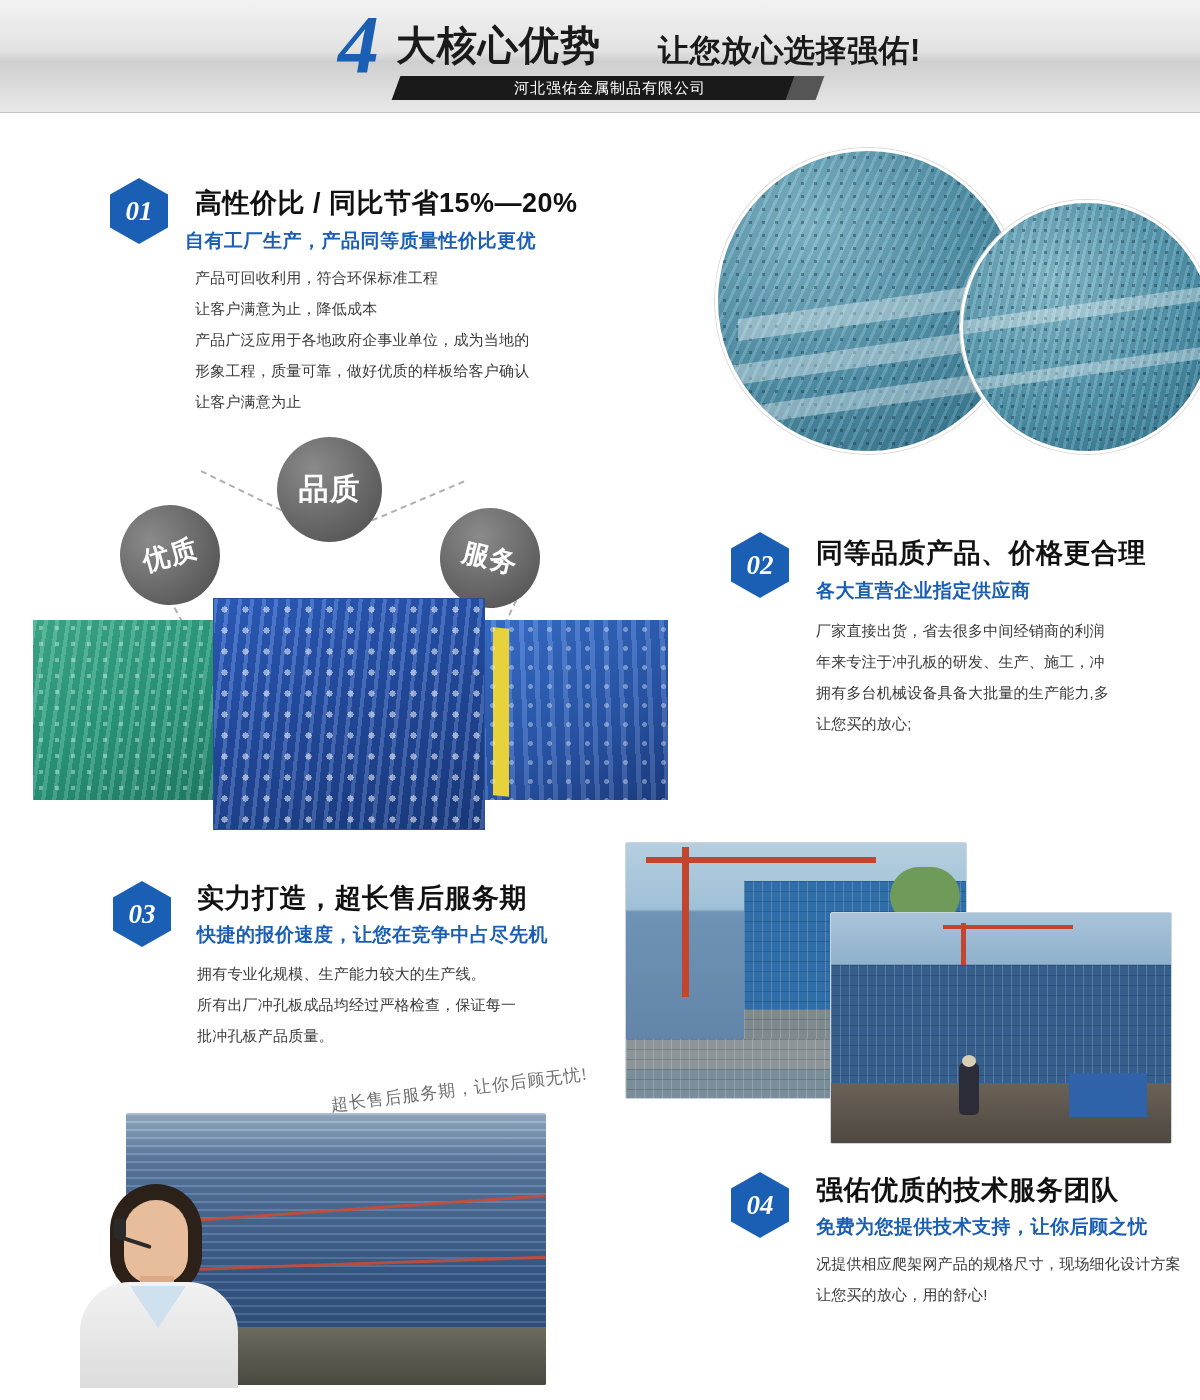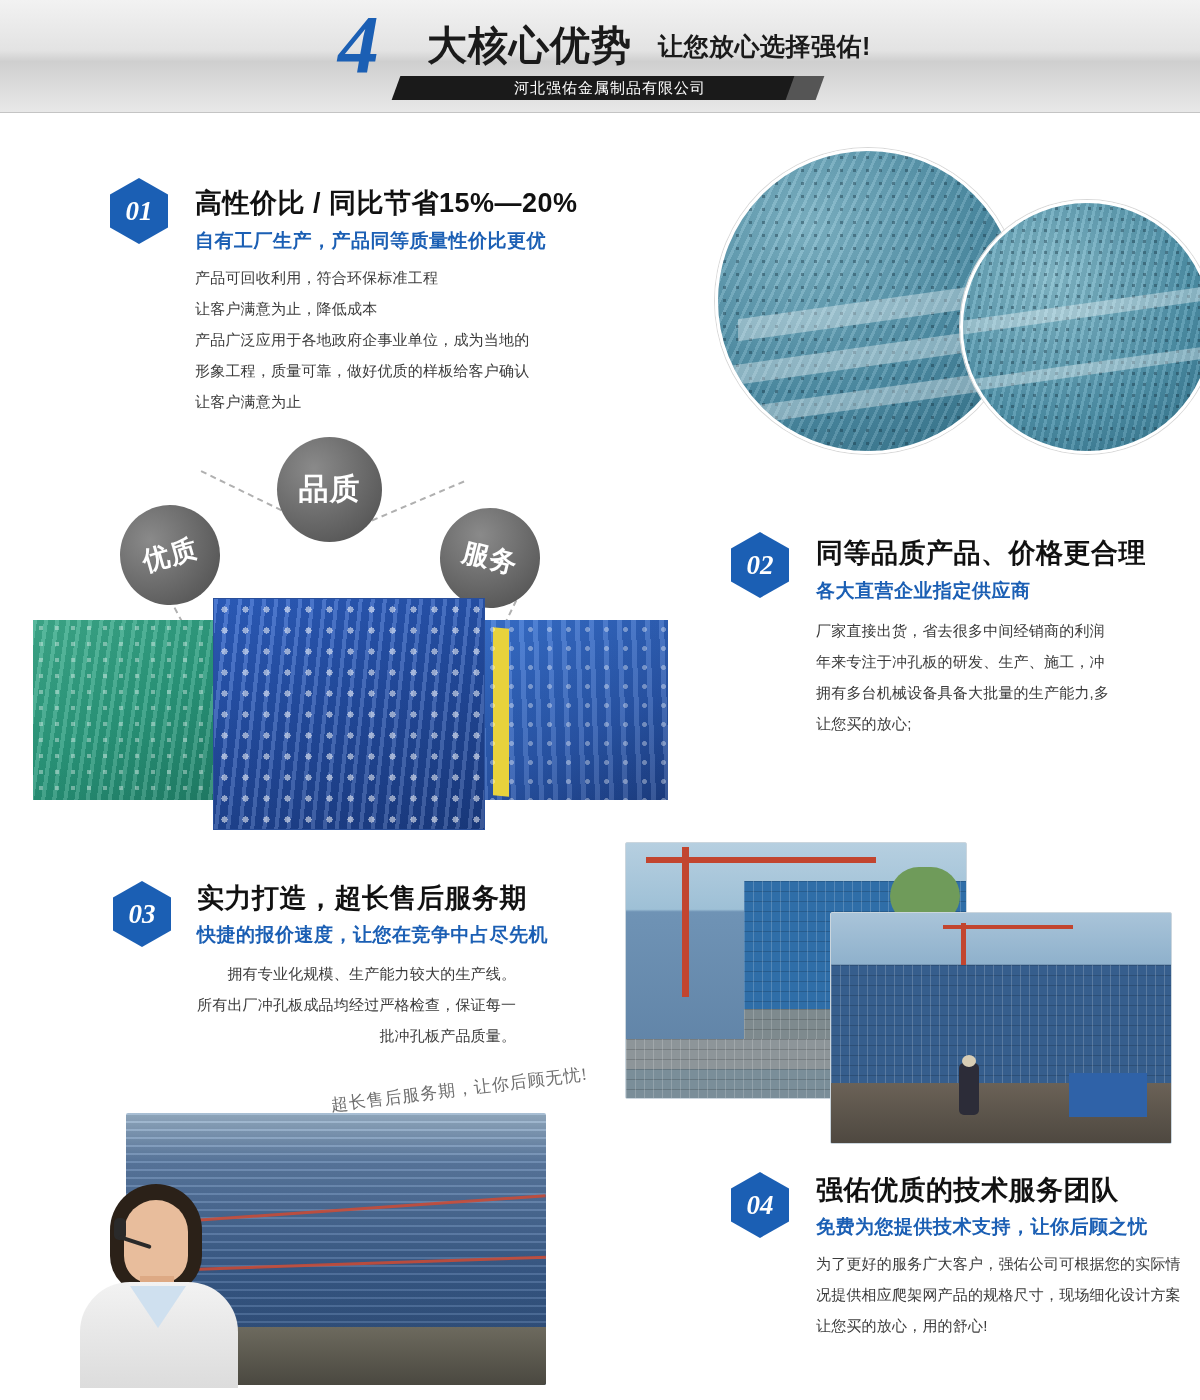--- a/index.html
+++ b/index.html
@@ -42,27 +42,26 @@
     line-height: 82px;
   }
   .header-title {
     position: absolute;
     left: 396px;
     top: 18px;
     font-size: 40px;
     font-weight: bold;
     color: #1a1a1a;
     letter-spacing: 1px;
-    margin-left: 31px;
   }
   .header-sub {
     position: absolute;
     left: 658px;
     top: 30px;
-    font-size: 25px;
+    font-size: 31px;
     font-weight: bold;
     color: #1a1a1a;
     letter-spacing: 0.5px;
   }
   .header-ribbon {
     position: absolute;
     left: 396px;
     top: 76px;
     width: 420px;
     height: 24px;
@@ -329,21 +328,21 @@
     <div class="header-title">大核心优势</div>
     <div class="header-sub">让您放心选择强佑!</div>
     <div class="header-ribbon"></div>
     <div class="header-ribbon-tail"></div>
     <div class="header-company">河北强佑金属制品有限公司</div>
   </div>
 </div>
 
 <div class="badge" style="left:110px; top:178px;">01</div>
 <div class="blk-title" style="left:195px; top:185px;">高性价比 / 同比节省15%—20%</div>
-<div class="blk-subtitle" style="left:195px; top:228px;">自有工厂生产，产品同等质量性价比更优</div>
+<div class="blk-subtitle" style="left:185px; top:228px;">自有工厂生产，产品同等质量性价比更优</div>
 <div class="blk-body" style="left:195px; top:262px;">
   <div>产品可回收利用，符合环保标准工程</div>
   <div>让客户满意为止，降低成本</div>
   <div>产品广泛应用于各地政府企事业单位，成为当地的</div>
   <div>形象工程，质量可靠，做好优质的样板给客户确认</div>
   <div>让客户满意为止</div>
 </div>
 
 <div class="imgbox circle-a">
   <div class="dotmesh"></div>
@@ -389,21 +388,21 @@
 <div class="blk-body" style="left:816px; top:615px;">
   <div>厂家直接出货，省去很多中间经销商的利润</div>
   <div>年来专注于冲孔板的研发、生产、施工，冲</div>
   <div>拥有多台机械设备具备大批量的生产能力,多</div>
   <div>让您买的放心;</div>
 </div>
 
 <div class="badge" style="left:113px; top:881px;">03</div>
 <div class="blk-title" style="left:197px; top:880px;">实力打造，超长售后服务期</div>
 <div class="blk-subtitle" style="left:197px; top:922px;">快捷的报价速度，让您在竞争中占尽先机</div>
-<div class="blk-body" style="left:197px; top:958px;text-align:right;">
+<div class="blk-body" style="left:197px; top:958px;">
   <div>拥有专业化规模、生产能力较大的生产线。</div>
   <div>所有出厂冲孔板成品均经过严格检查，保证每一</div>
   <div>批冲孔板产品质量。</div>
 </div>
 
 <div class="imgbox photo-site-a">
   <div class="crane" style="left:56px; top:4px; width:7px; height:150px;"></div>
   <div class="crane" style="left:20px; top:14px; width:230px; height:6px;"></div>
   <div class="mesh-face" style="left:118px; top:38px; width:222px; height:128px; background-color:#2f6ea8;"></div>
   <div class="mesh-face" style="left:118px; top:166px; width:222px; height:30px; background-color:#7e8a8e;"></div>
@@ -419,21 +418,20 @@
   <div style="position:absolute; left:0; top:170px; width:340px; height:60px; background:linear-gradient(to bottom,#6b6257,#4e4840);"></div>
   <div style="position:absolute; left:128px; top:150px; width:20px; height:52px; background:#2c2c38; border-radius:5px;"></div>
   <div style="position:absolute; left:131px; top:142px; width:14px; height:12px; background:#d8cdb5; border-radius:50%;"></div>
   <div style="position:absolute; left:238px; top:160px; width:78px; height:44px; background:#2f62a8;"></div>
 </div>
 
 <div class="badge" style="left:731px; top:1172px;font-style:italic;">04</div>
 <div class="blk-title" style="left:816px; top:1172px;">强佑优质的技术服务团队</div>
 <div class="blk-subtitle" style="left:816px; top:1214px;">免费为您提供技术支持，让你后顾之忧</div>
 <div class="blk-body" style="left:816px; top:1248px;">
-  <div>为了更好的服务广大客户，强佑公司可根据您的实际情</div>
   <div>况提供相应爬架网产品的规格尺寸，现场细化设计方案</div>
   <div>让您买的放心，用的舒心!</div>
 </div>
 
 <div class="handwriting">超长售后服务期，让你后顾无忧!</div>
 
 <div class="imgbox photo-service">
   <div class="redline" style="left:0; top:96px; width:420px; transform:rotate(-4deg);"></div>
   <div class="redline" style="left:0; top:150px; width:420px; transform:rotate(-2deg);"></div>
   <div style="position:absolute; left:0; top:214px; width:420px; height:58px; background:linear-gradient(to bottom,#6d6a5e,#4a4840);"></div>

